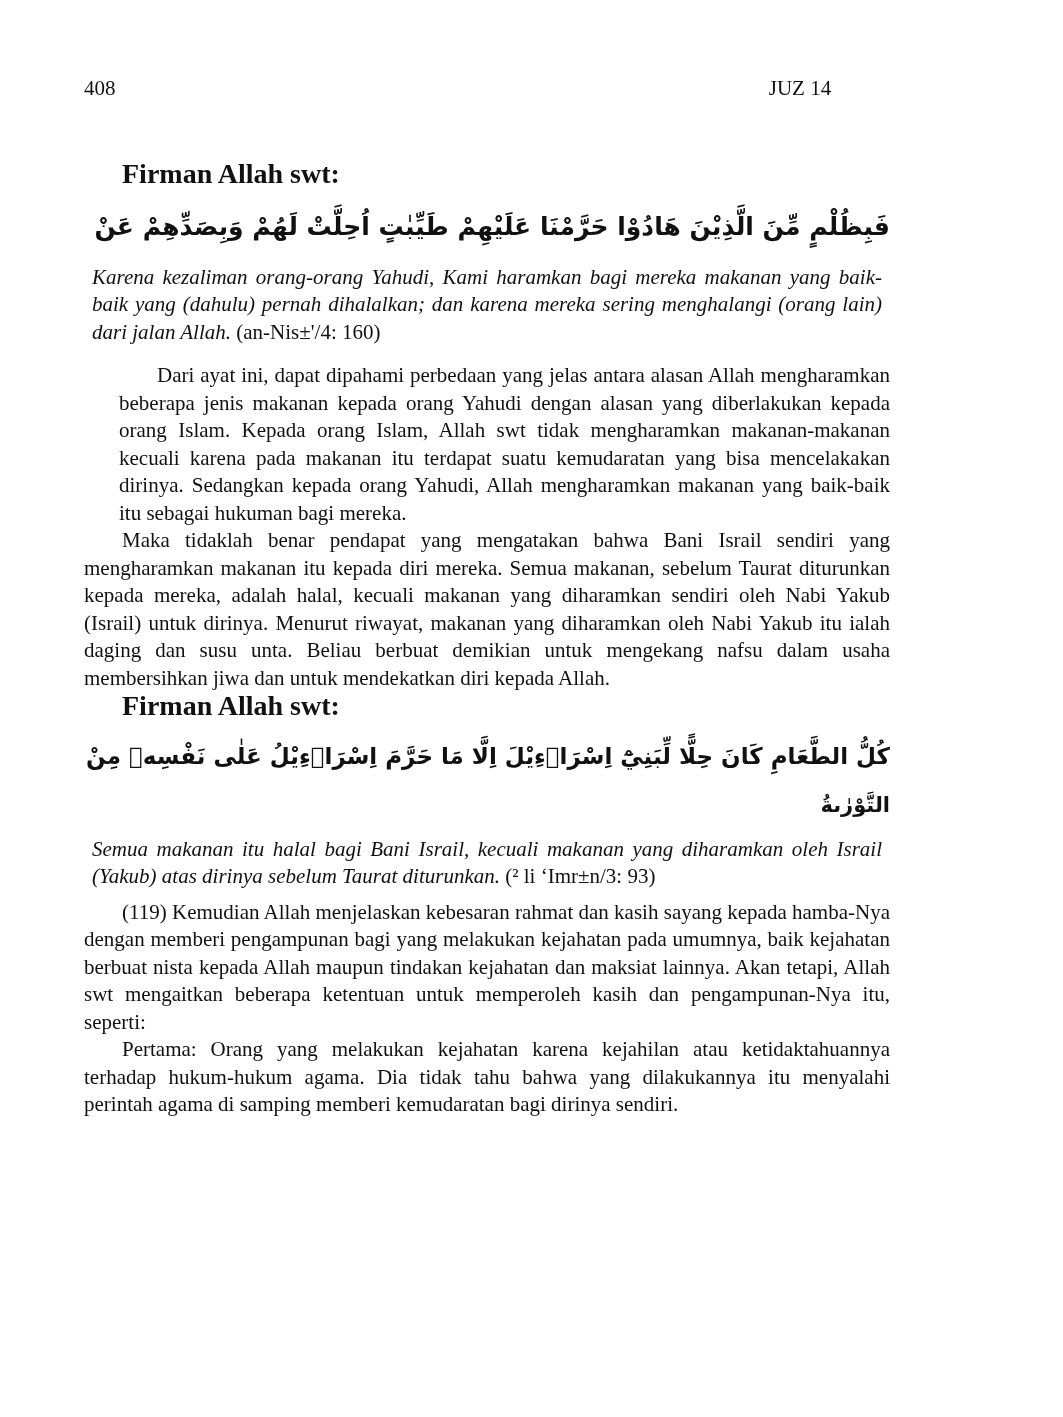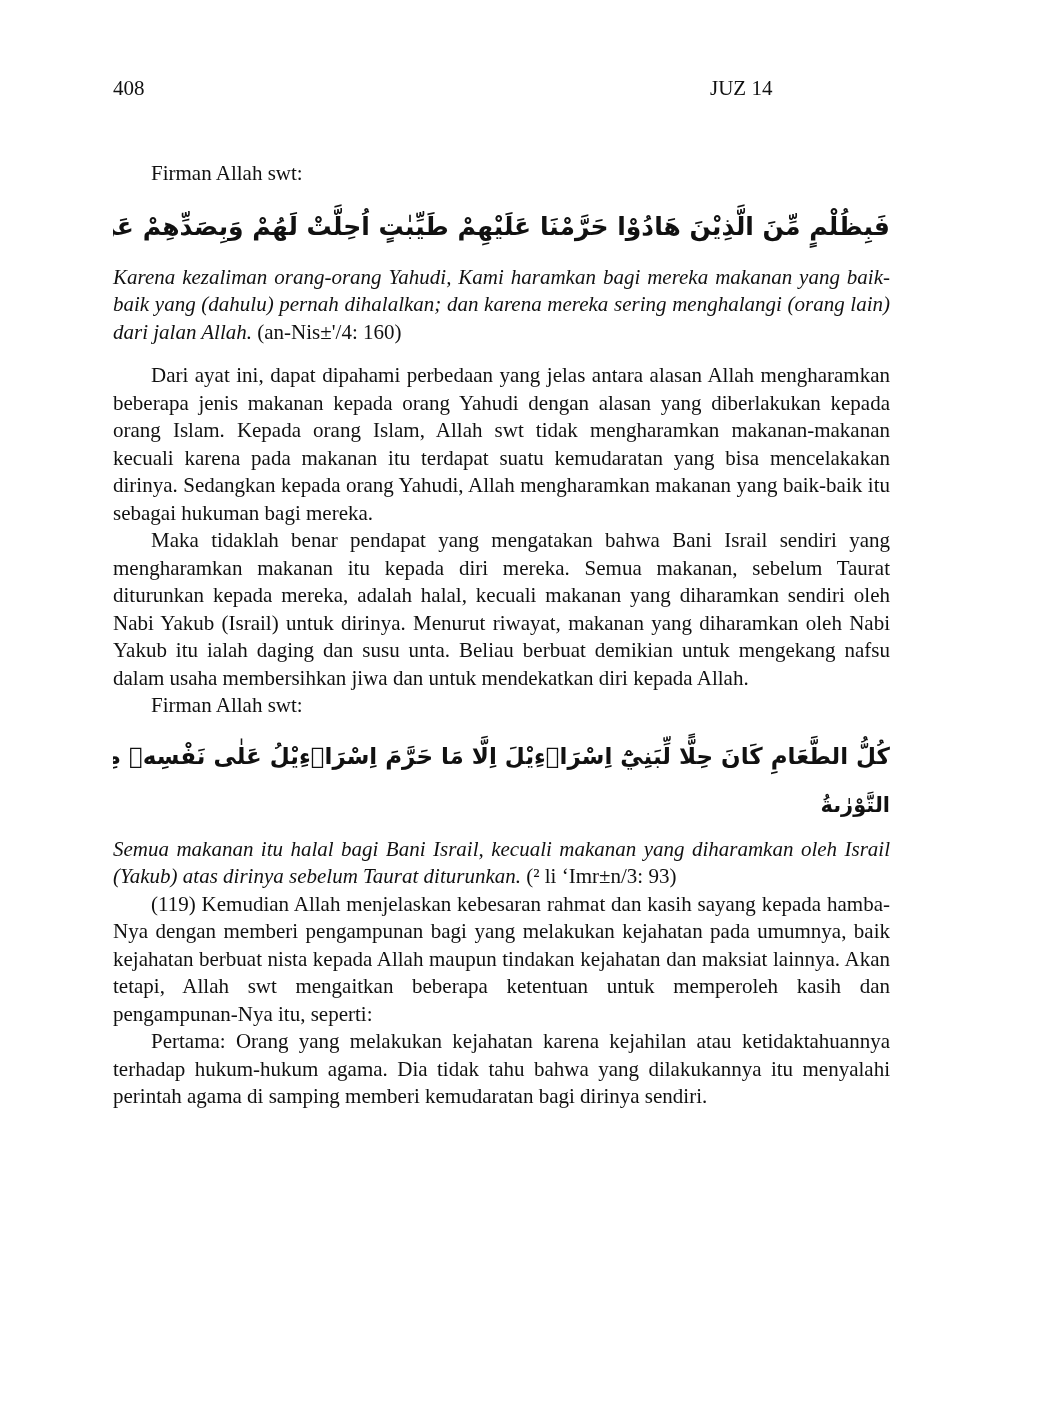--- a/index.html
+++ b/index.html
@@ -11,41 +11,42 @@
     width: 1063px;
     height: 1417px;
     overflow: hidden;
     font-family: "Liberation Serif", serif;
     color: #111111;
   }
   .page {
     box-sizing: border-box;
     width: 1063px;
     height: 1417px;
-    padding: 76px 173px 40px 113px;
+    padding: 76px 173px 40px 84px;
     background: #ffffff;
     overflow: hidden;
   }
   .page-header {
     display: flex;
     justify-content: space-between;
     align-items: baseline;
     font-size: 21px;
     line-height: 24px;
   }
   .page-header .hdr-left  { width: 180px; text-align: left; }
   .page-header .hdr-mid   { flex: 1; text-align: center; }
-  .page-header .hdr-right { width: 180px; text-align: left; }
+  .page-header .hdr-right { width: 180px; text-align: center; }
 
   .firman-label {
     margin: 0;
     margin-top: 60px;
-    font-size: 21px;
+    font-size: 28px;
     line-height: 27.5px;
     text-indent: 38px;
+    font-weight: bold;
   }
   .firman-label.second {
     margin-top: 0;
   }
 
   .arabic-block {
     margin-top: 10px;
     overflow: hidden;
   }
   .arabic-line {
@@ -65,37 +66,37 @@
     line-height: 52px;
   }
   .arabic-line.last-word {
     text-align: right;
     text-align-last: right;
     font-size: 21px;
     line-height: 46px;
   }
 
   .translation {
-    margin: 0;
+    margin: 8px;
     margin-top: 8px;
     font-size: 21px;
     line-height: 27.5px;
     text-align: justify;
   }
   .translation .ital { font-style: italic; }
   .translation .ref  { font-style: normal; }
 
   .body-para {
     margin: 0;
     font-size: 21px;
     line-height: 27.5px;
     text-align: justify;
     text-indent: 38px;
   }
-  .body-para.first-after { margin-top: 16px; }
+  .body-para.first-after { margin-top: 16px; margin-left: 35px; }
   .ital { }
 </style>
 </head>
 <body>
 
 <div class="page">
 
   <div class="page-header">
     <span class="hdr-left">408</span>
     <span class="hdr-right">JUZ 14</span>

